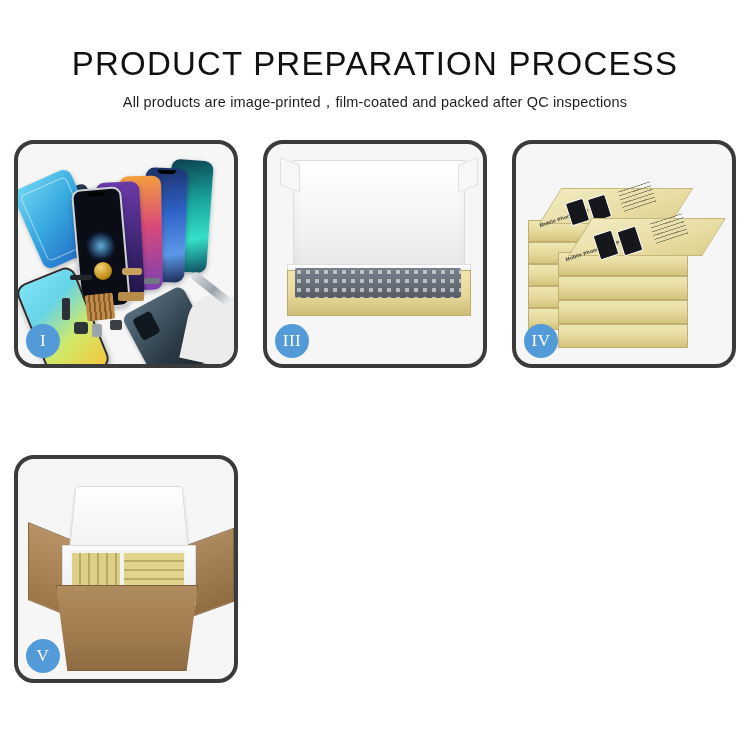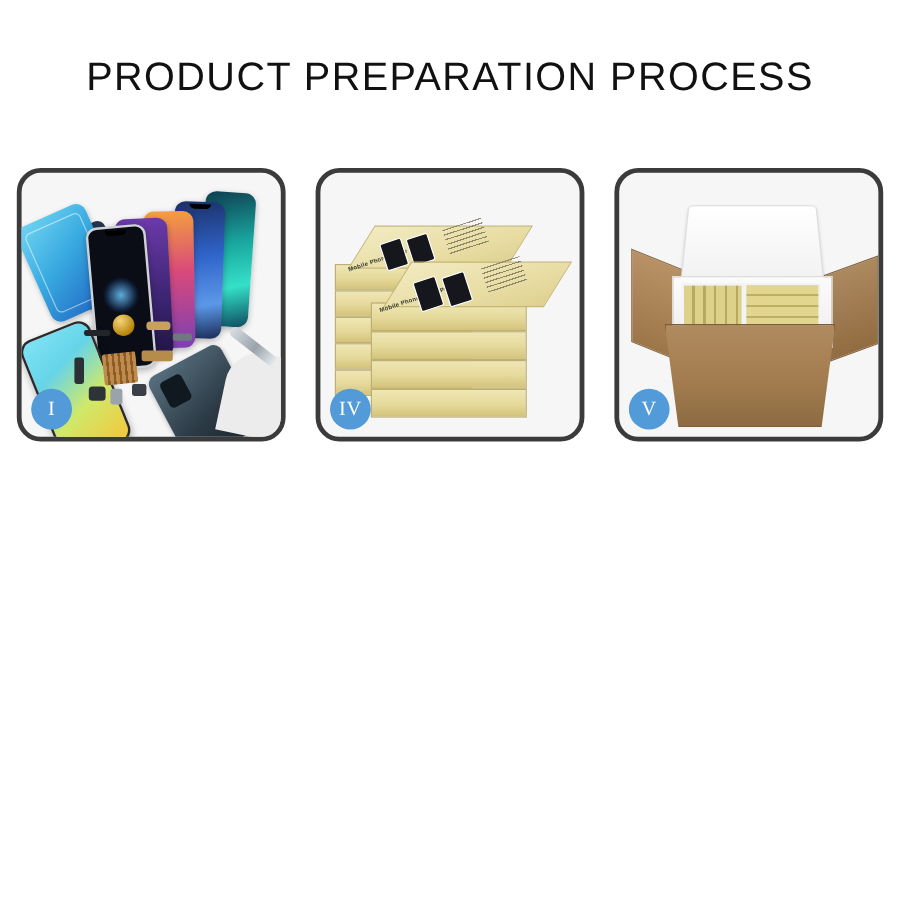--- a/index.html
+++ b/index.html
@@ -475,20 +475,21 @@
     background: #a4855b;
   }
 </style>
 </head>
 <body>
 
 <div class="page">
 
   <div class="header">
     <div class="title">PRODUCT PREPARATION PROCESS</div>
+    <div class="subtitle">All products are image-printed，film-coated and packed after QC inspections</div>
   </div>
 
   <div class="grid">
 
     <div class="panel">
       <div class="stage">
         <div class="p1-filmdark"></div>
         <div class="p1-film"></div>
         <div class="p1-fan">
           <div class="ph ph-e"></div>
@@ -514,20 +515,29 @@
         <div class="chip c8"></div>
         <div class="chip c9"></div>
         <div class="p1-back"></div>
         <div class="p1-hand"></div>
         <div class="p1-driver"></div>
       </div>
       <div class="badge">I</div>
     </div>
 
 
+    <div class="panel">
+      <div class="stage">
+        <div class="p3-lid"></div>
+        <div class="p3-rim"></div>
+        <div class="p3-tray"></div>
+        <div class="p3-inner"></div>
+      </div>
+      <div class="badge">III</div>
+    </div>
 
     <div class="panel">
       <div class="stage">
         <div class="p4">
 
           <div class="kbox" style="left:4px; top:60px; width:112px; height:20px;"></div>
           <div class="kbox" style="left:4px; top:82px; width:112px; height:20px;"></div>
           <div class="kbox" style="left:4px; top:104px; width:112px; height:20px;"></div>
           <div class="kbox" style="left:4px; top:126px; width:112px; height:20px;"></div>
           <div class="kbox" style="left:4px; top:148px; width:112px; height:20px;"></div>

